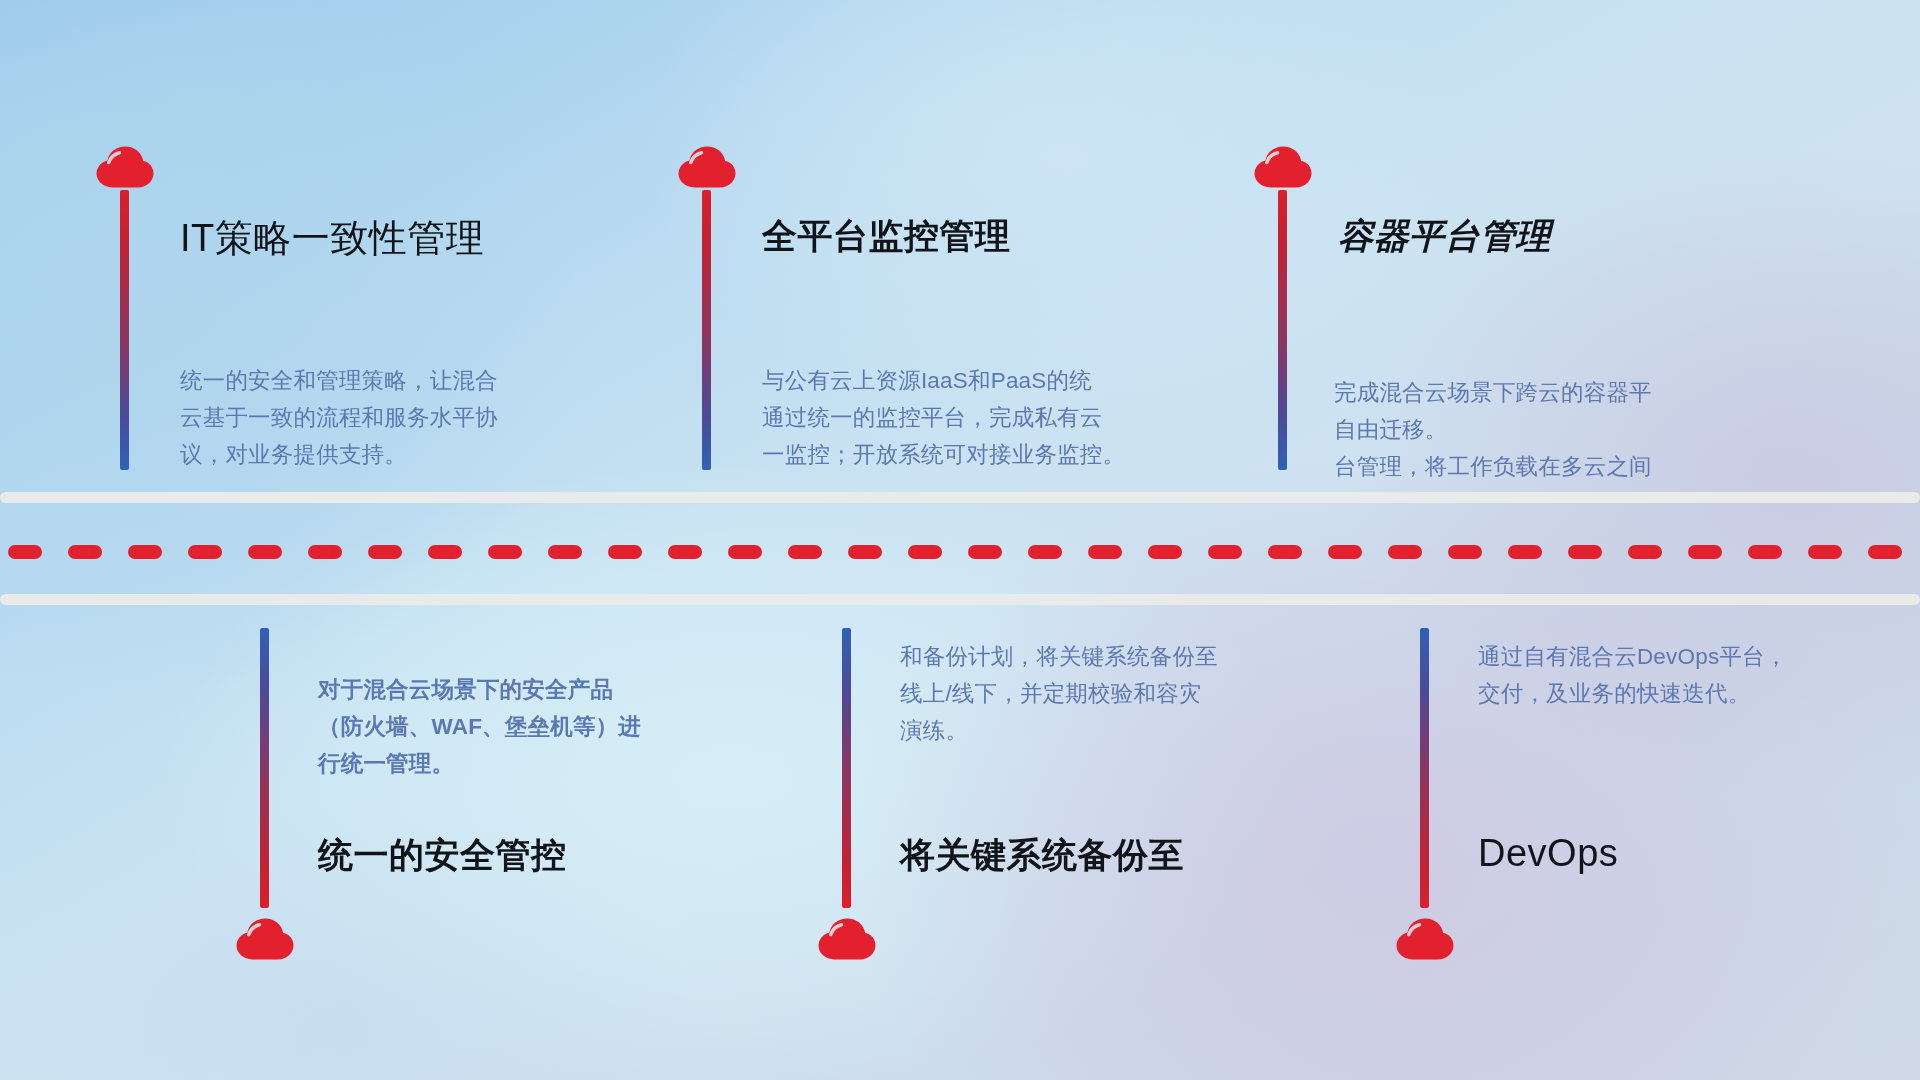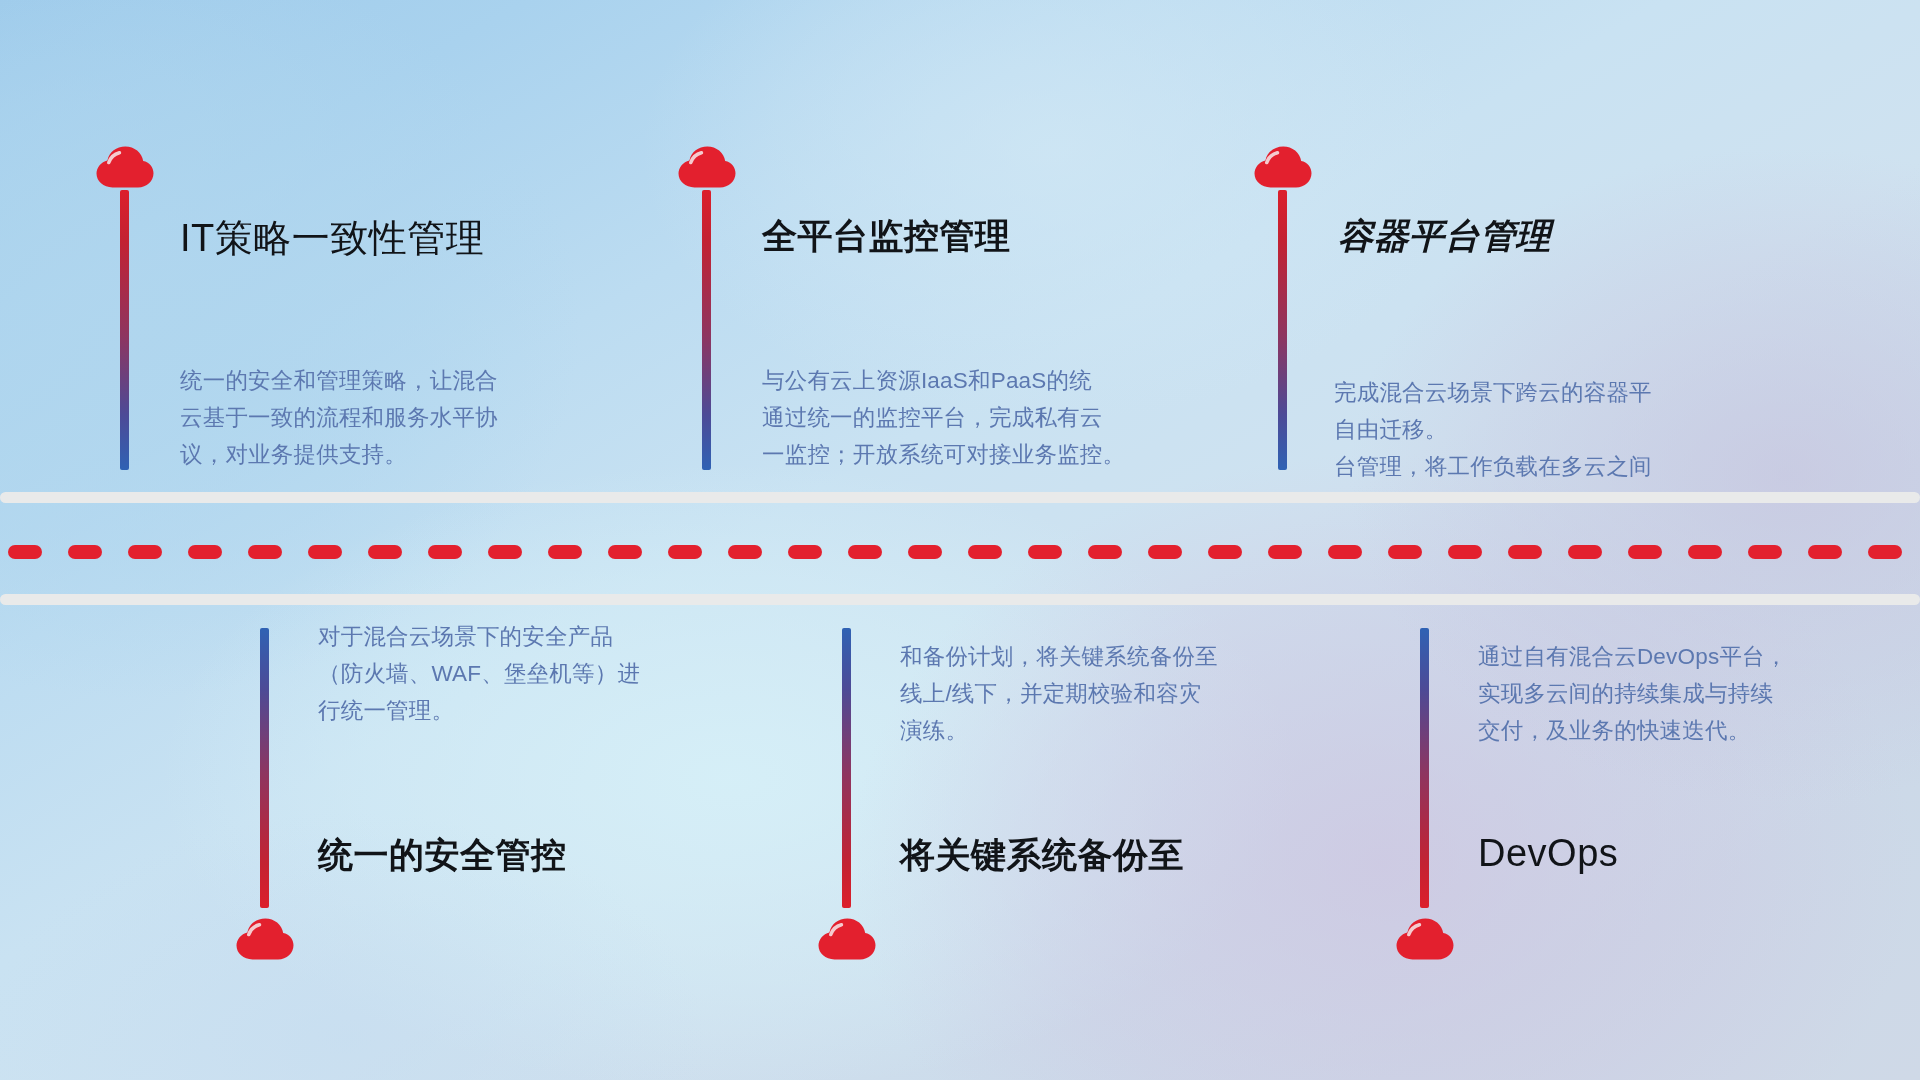--- a/index.html
+++ b/index.html
@@ -232,21 +232,21 @@
   <div id="bottom-row">
       <div class="pin-col" style="left: 0px; top: 0px;">
         <div class="cloud" style="left: 236px; top: 918px;">
           <svg viewBox="0 0 58 42" xmlns="http://www.w3.org/2000/svg">
             <path d="M16.5 41.5 C7.4 41.5 0.5 35.2 0.5 27.6 C0.5 21.3 5.1 16.0 11.4 14.4 C13.0 6.1 20.5 0.5 29.3 0.5 C38.4 0.5 45.9 6.6 47.2 15.1 C53.3 16.3 57.5 21.2 57.5 27.3 C57.5 35.0 50.8 41.5 42.0 41.5 Z" fill="#e3202e"></path>
             <path d="M12.8 16.5 C14.6 11.6 18.6 8.0 23.4 6.8" stroke="#f6dadd" stroke-width="3.6" stroke-linecap="round" fill="none" opacity="0.92"></path>
           </svg>
         </div>
         <div class="stem up" style="left: 260px; top: 628px; height: 280px;"></div>
         <div class="card-title" style="left: 318px; top: 832px;">统一的安全管控</div>
-        <div class="card-body" style="left: 318px; top: 618px;">
+        <div class="card-body" style="left: 318px; top: 671px; font-weight: bold;">
           <span class="ln">对于混合云场景下的安全产品</span>
           <span class="ln">（防火墙、WAF、堡垒机等）进</span>
           <span class="ln">行统一管理。</span>
         </div>
       </div>
       <div class="pin-col" style="left: 0px; top: 0px;">
         <div class="cloud" style="left: 818px; top: 918px;">
           <svg viewBox="0 0 58 42" xmlns="http://www.w3.org/2000/svg">
             <path d="M16.5 41.5 C7.4 41.5 0.5 35.2 0.5 27.6 C0.5 21.3 5.1 16.0 11.4 14.4 C13.0 6.1 20.5 0.5 29.3 0.5 C38.4 0.5 45.9 6.6 47.2 15.1 C53.3 16.3 57.5 21.2 57.5 27.3 C57.5 35.0 50.8 41.5 42.0 41.5 Z" fill="#e3202e"></path>
             <path d="M12.8 16.5 C14.6 11.6 18.6 8.0 23.4 6.8" stroke="#f6dadd" stroke-width="3.6" stroke-linecap="round" fill="none" opacity="0.92"></path>
@@ -264,19 +264,18 @@
         <div class="cloud" style="left: 1396px; top: 918px;">
           <svg viewBox="0 0 58 42" xmlns="http://www.w3.org/2000/svg">
             <path d="M16.5 41.5 C7.4 41.5 0.5 35.2 0.5 27.6 C0.5 21.3 5.1 16.0 11.4 14.4 C13.0 6.1 20.5 0.5 29.3 0.5 C38.4 0.5 45.9 6.6 47.2 15.1 C53.3 16.3 57.5 21.2 57.5 27.3 C57.5 35.0 50.8 41.5 42.0 41.5 Z" fill="#e3202e"></path>
             <path d="M12.8 16.5 C14.6 11.6 18.6 8.0 23.4 6.8" stroke="#f6dadd" stroke-width="3.6" stroke-linecap="round" fill="none" opacity="0.92"></path>
           </svg>
         </div>
         <div class="stem up" style="left: 1420px; top: 628px; height: 280px;"></div>
         <div class="card-title latin" style="left: 1478px; top: 832px;">DevOps</div>
         <div class="card-body" style="left: 1478px; top: 638px;">
           <span class="ln">通过自有混合云DevOps平台，</span>
-          <span class="ln">实现多云间的持续集成与持续</span>
           <span class="ln">交付，及业务的快速迭代。</span>
         </div>
       </div>
     </div>
 
 </div>
 
 </body></html>

